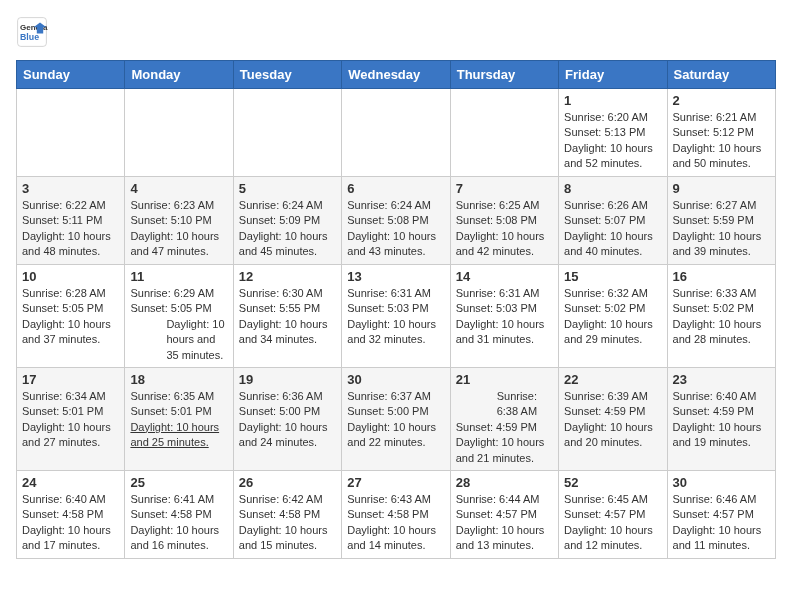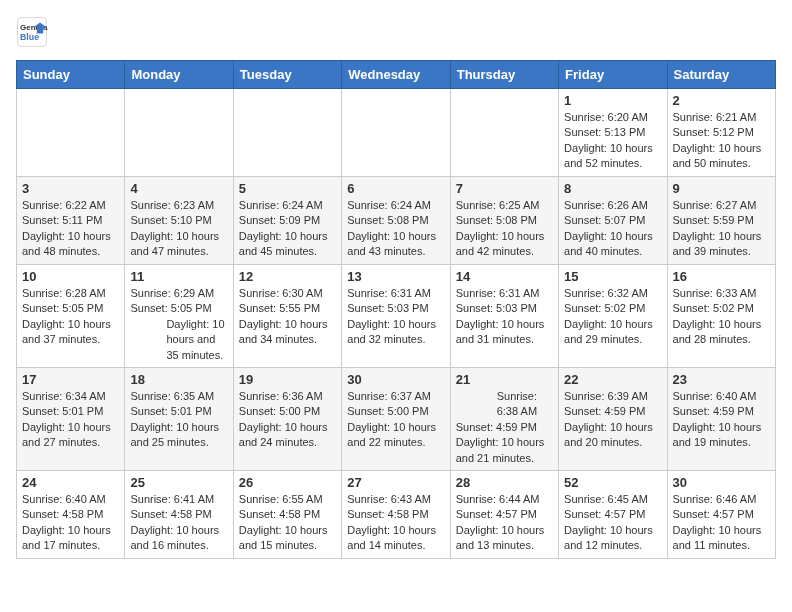--- a/index.html
+++ b/index.html
@@ -260,21 +260,21 @@
             <span style="display: block;">Sunrise: 6:34 AM</span>
             <span style="display: block;">Sunset: 5:01 PM</span>
             <span style="display: block;">Daylight: 10 hours and 27 minutes.</span>
           </div>
         </td>
         <td>
           <span class="day-num">18</span>
           <div class="day-info">
             <span style="display: block;">Sunrise: 6:35 AM</span>
             <span style="display: block;">Sunset: 5:01 PM</span>
-            <span style="display: block;">Daylight: 10 hours and 25 minutes.</span>
+            <span style="display: block; text-decoration: underline;">Daylight: 10 hours and 25 minutes.</span>
           </div>
         </td>
         <td>
           <span class="day-num">19</span>
           <div class="day-info">
             <span style="display: block;">Sunrise: 6:36 AM</span>
             <span style="display: block;">Sunset: 5:00 PM</span>
             <span style="display: block;">Daylight: 10 hours and 24 minutes.</span>
           </div>
         </td>
@@ -324,21 +324,21 @@
           <span class="day-num">25</span>
           <div class="day-info">
             <span style="display: block;">Sunrise: 6:41 AM</span>
             <span style="display: block;">Sunset: 4:58 PM</span>
             <span style="display: block;">Daylight: 10 hours and 16 minutes.</span>
           </div>
         </td>
         <td>
           <span class="day-num">26</span>
           <div class="day-info">
-            <span style="display: block;">Sunrise: 6:55 AM</span>
+            <span style="display: block;">Sunrise: 6:42 AM</span>
             <span style="display: block;">Sunset: 4:58 PM</span>
             <span style="display: block;">Daylight: 10 hours and 15 minutes.</span>
           </div>
         </td>
         <td>
           <span class="day-num">27</span>
           <div class="day-info">
             <span style="display: block;">Sunrise: 6:43 AM</span>
             <span style="display: block;">Sunset: 4:58 PM</span>
             <span style="display: block;">Daylight: 10 hours and 14 minutes.</span>

